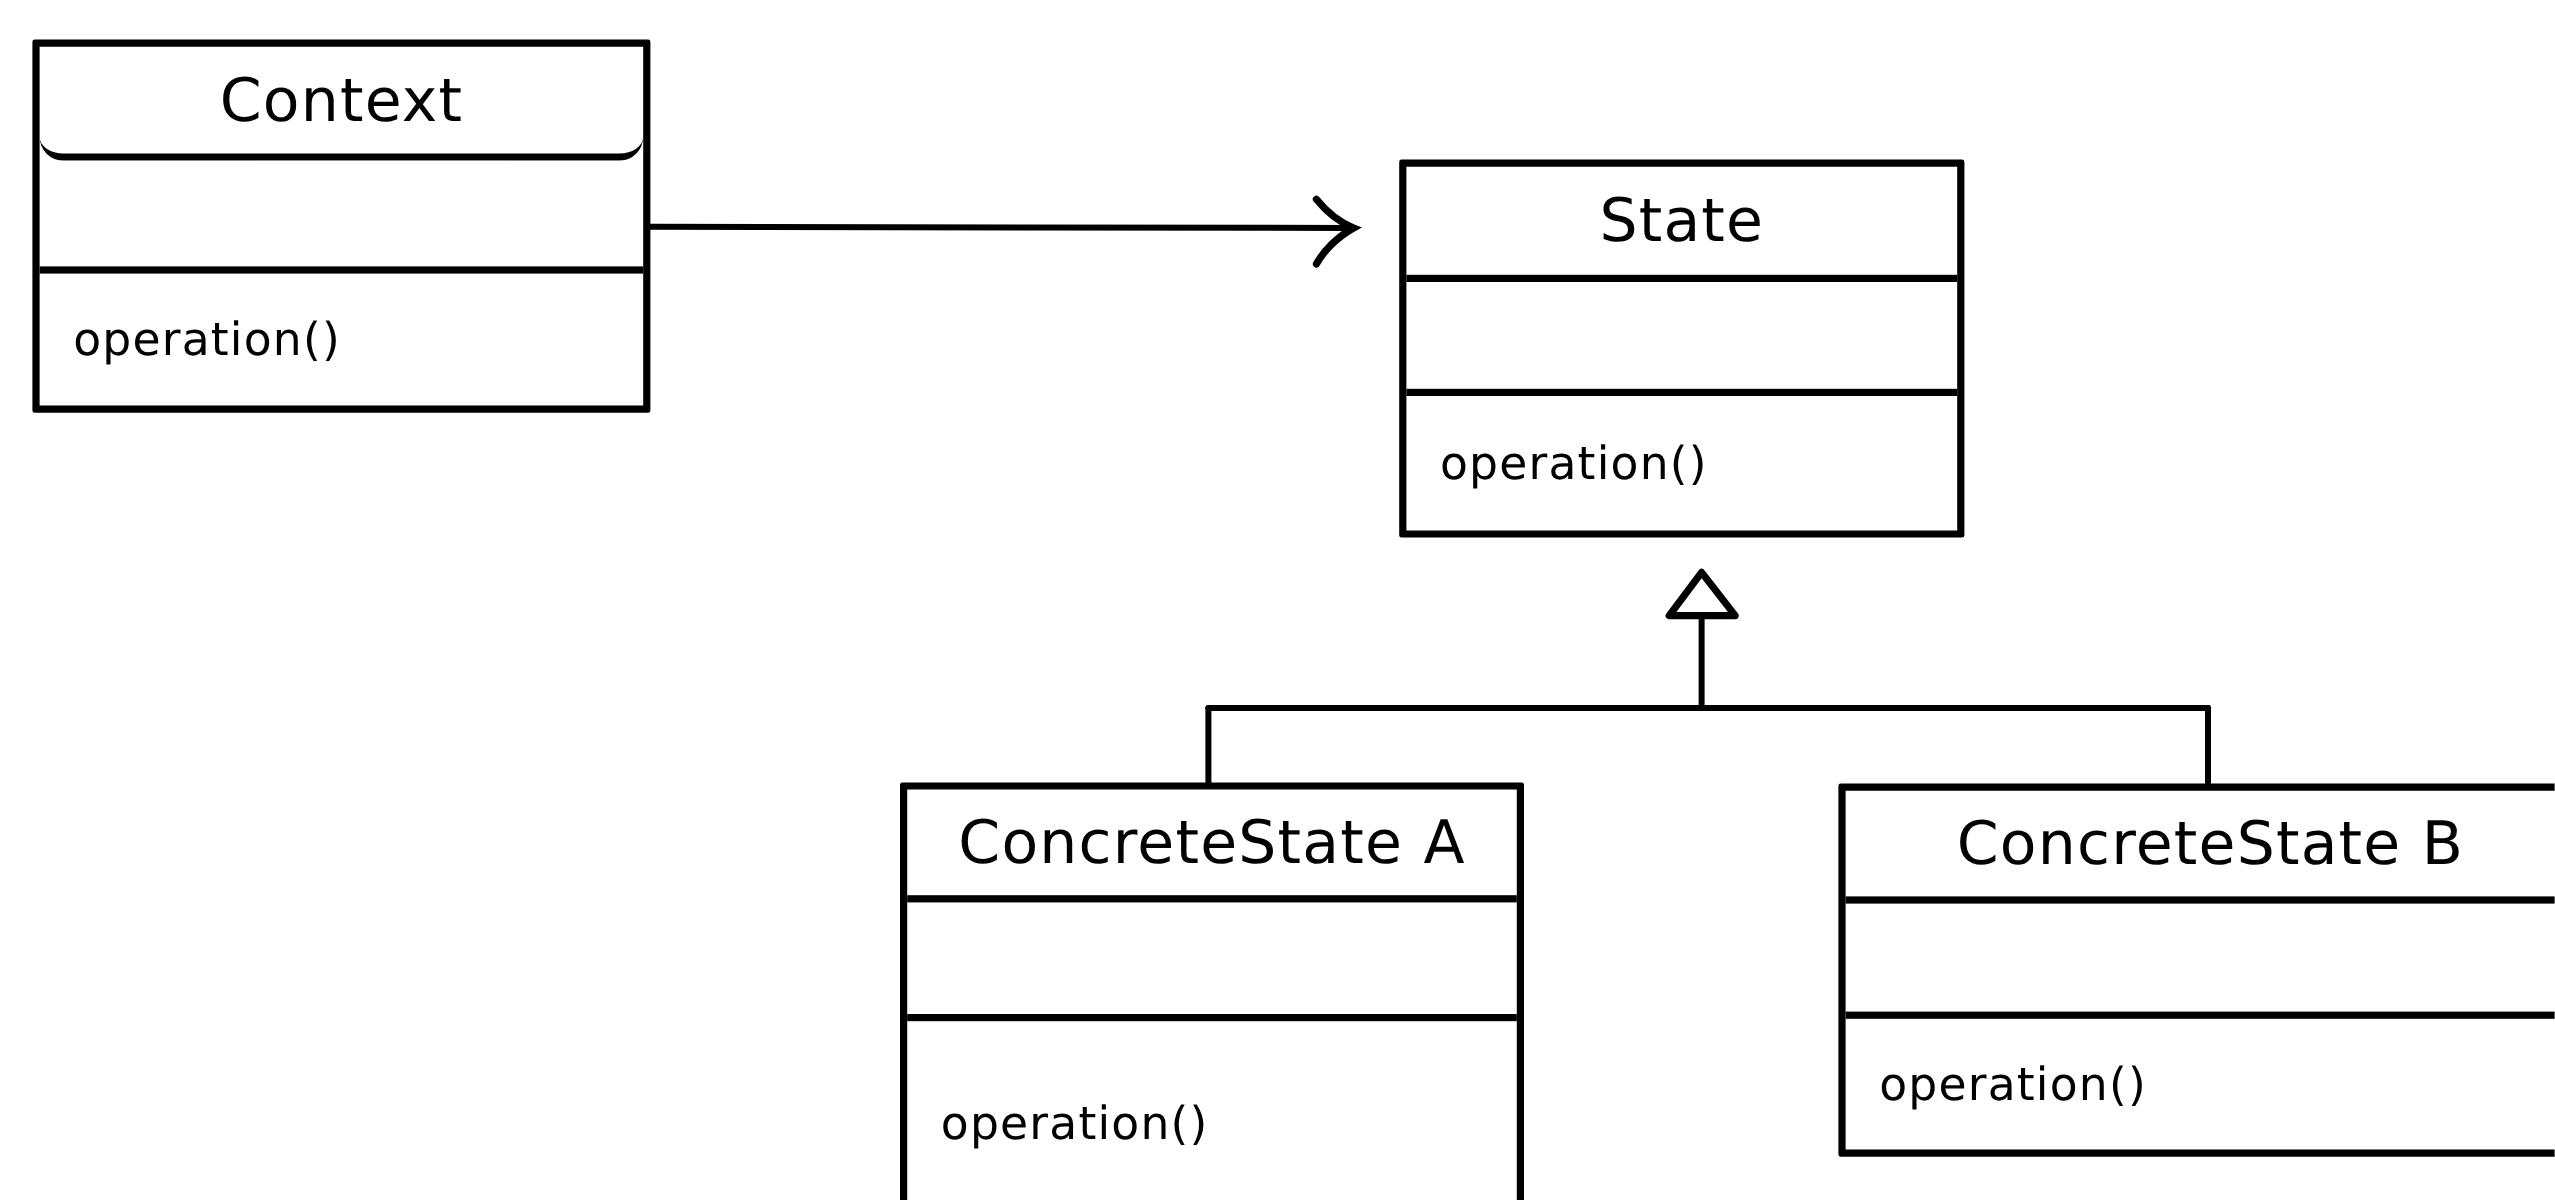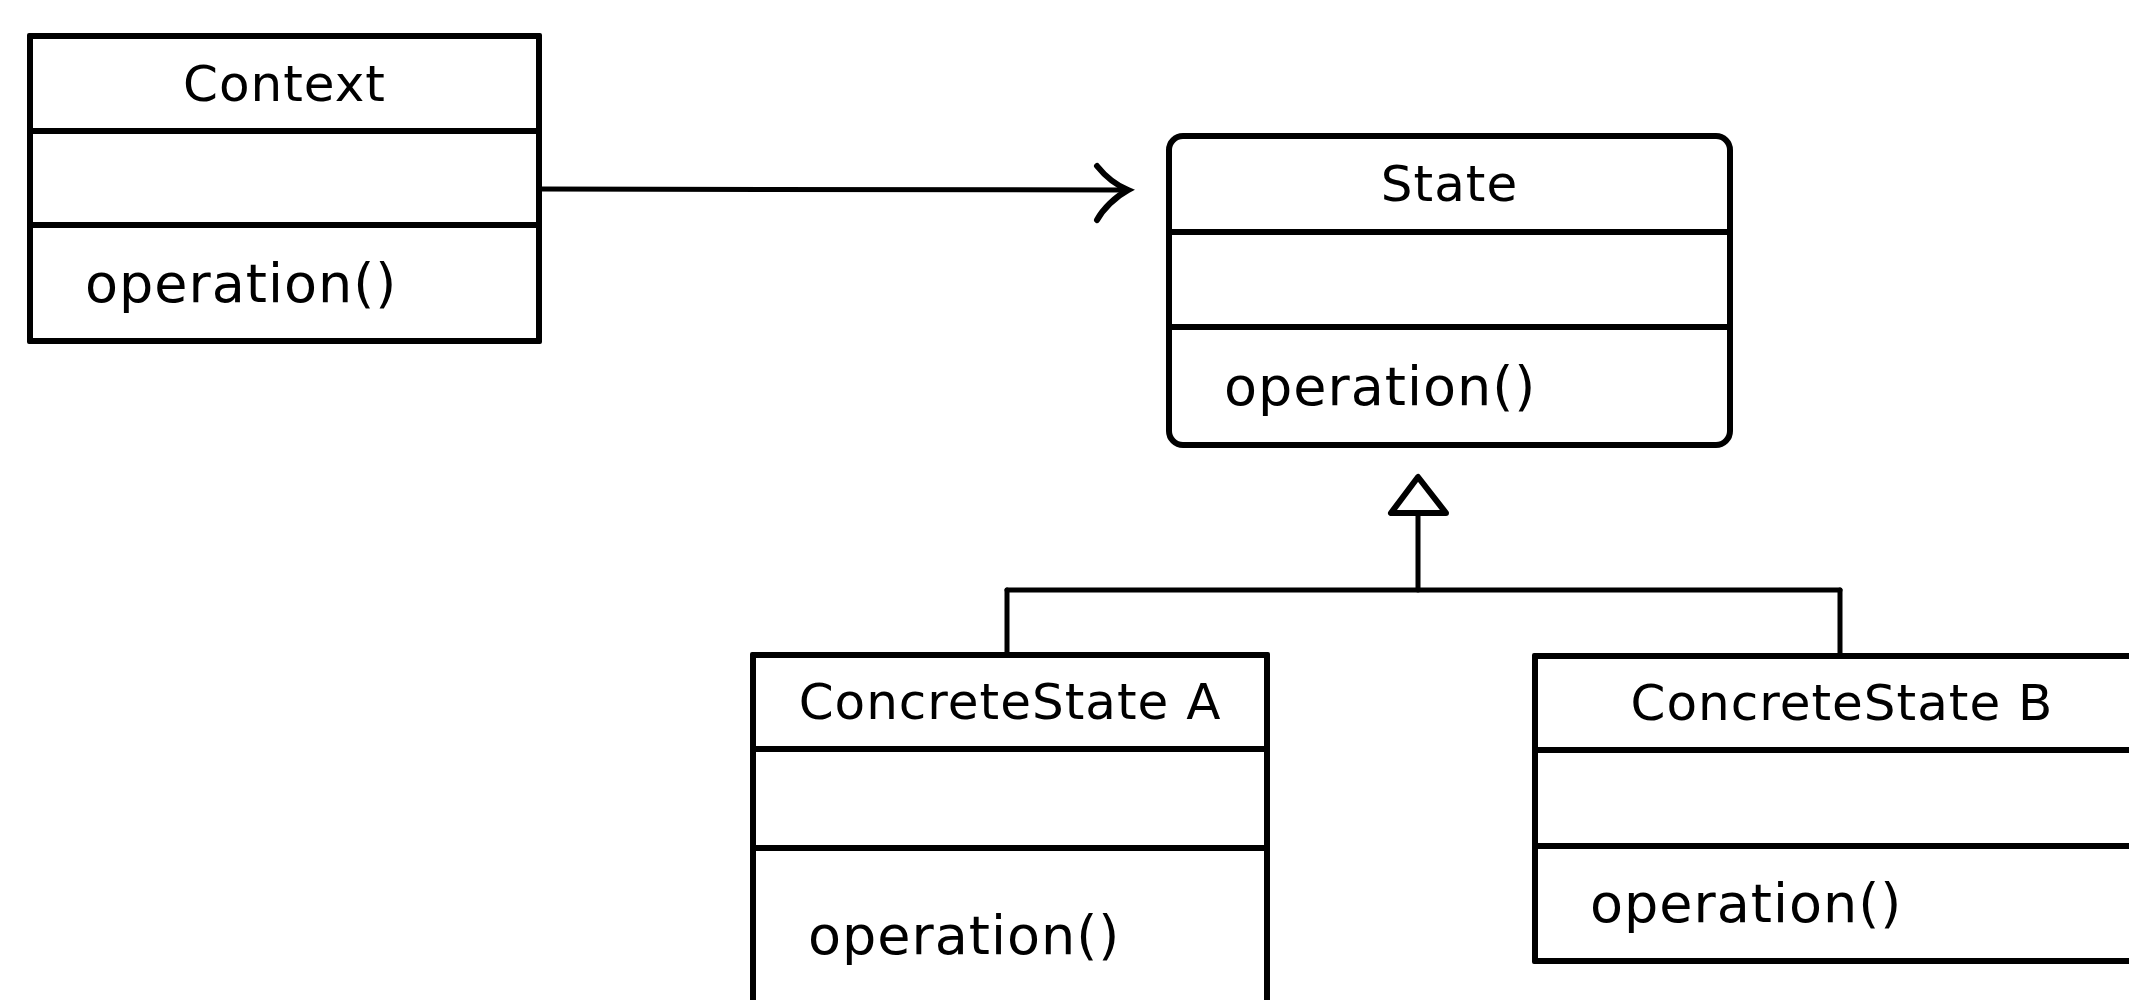--- a/index.html
+++ b/index.html
@@ -42,32 +42,32 @@
     border-bottom: 6px solid #000000;
     font-size: 50px;
     letter-spacing: 1px;
   }
   .compartment.attrs {
     border-bottom: 6px solid #000000;
   }
   .compartment.methods {
     flex: 1 1 auto;
     justify-content: flex-start;
-    padding-left: 52px;
-    font-size: 54px;
+    padding-left: 28px;
+    font-size: 38px;
     letter-spacing: 1px;
   }
 
   
   #box-context { left: 27px; top: 33px; width: 515px; height: 311px; }
-  #box-context .title { flex: 0 0 95px; }
+  #box-context .title { flex: 0 0 95px; border-radius: 20px; }
   #box-context .attrs { flex: 0 0 94px; }
 
   
-  #box-state { left: 1166px; top: 133px; width: 567px; height: 315px; border-radius: 17px; }
+  #box-state { left: 1166px; top: 133px; width: 471px; height: 315px; }
   #box-state .title { flex: 0 0 96px; }
   #box-state .attrs { flex: 0 0 95px; }
 
   
   #box-concrete-a { left: 750px; top: 652px; width: 520px; height: 374px; }
   #box-concrete-a .title { flex: 0 0 94px; }
   #box-concrete-a .attrs { flex: 0 0 99px; }
 
   
   #box-concrete-b { left: 1532px; top: 653px; width: 620px; height: 311px; }

